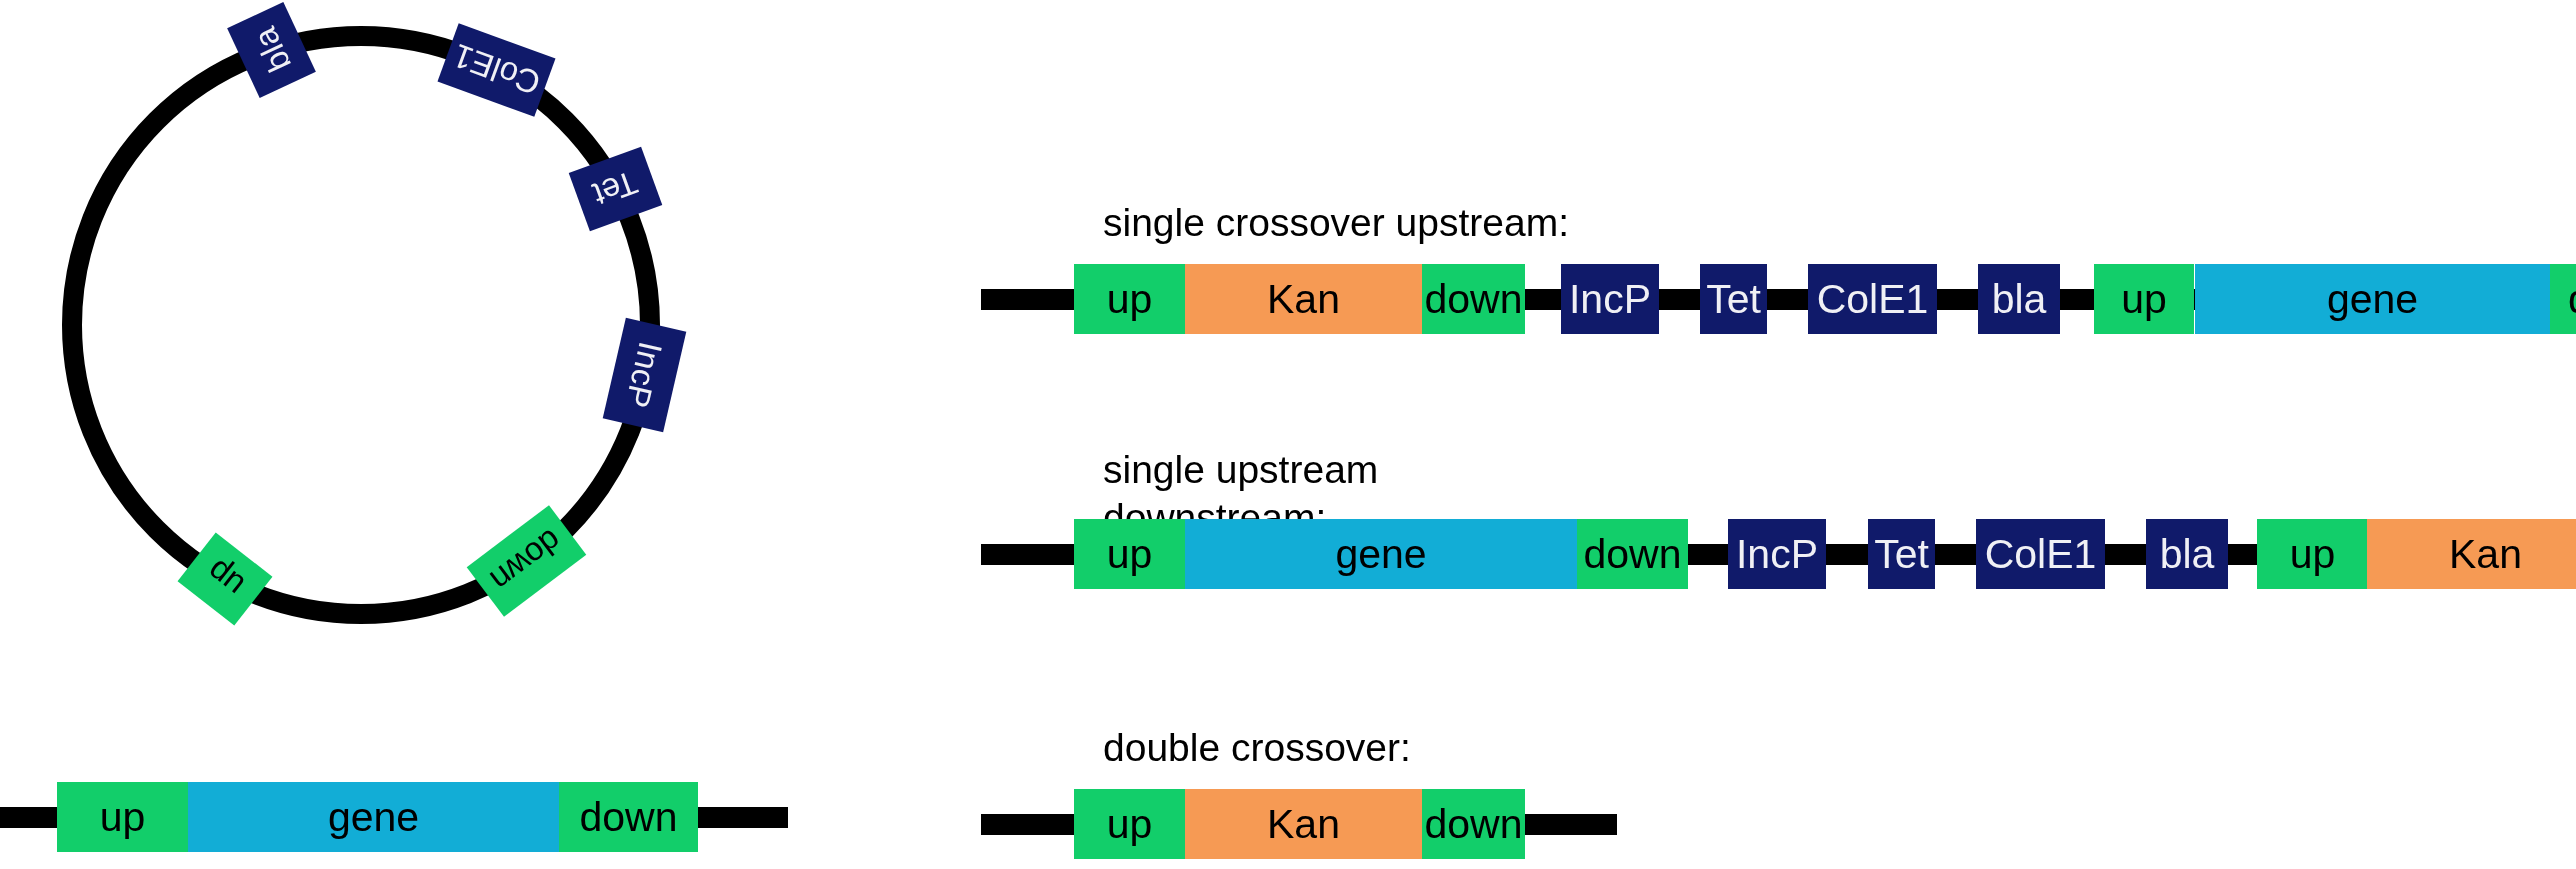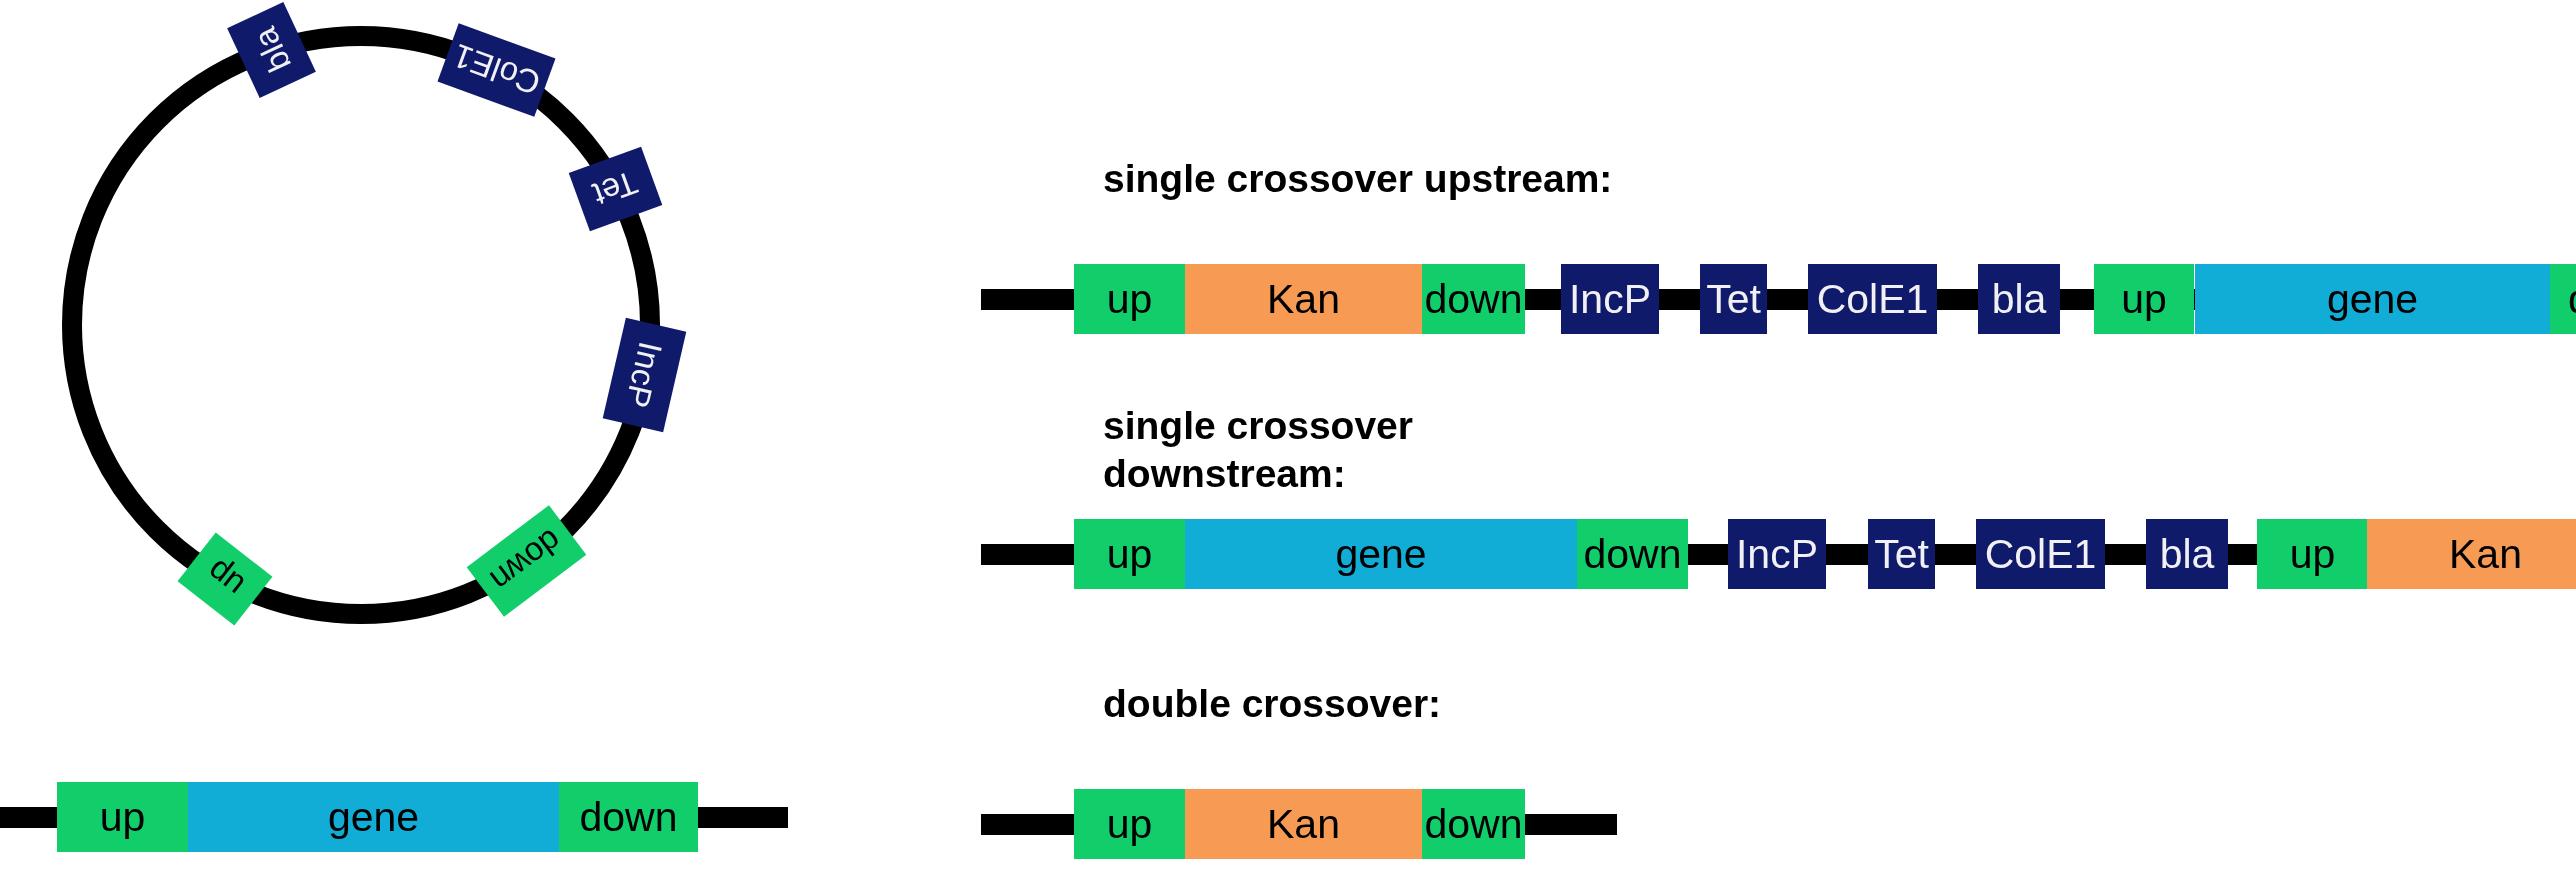--- a/index.html
+++ b/index.html
@@ -16,21 +16,21 @@
           box-sizing:border-box;white-space:nowrap;line-height:1;font-weight:400;}
 
   
   .construct{position:absolute;}
   .backbone{position:absolute;background:#000;}
   .seg{position:absolute;display:flex;align-items:center;justify-content:center;
        box-sizing:border-box;white-space:nowrap;overflow:hidden;line-height:1;}
   .seg span{display:block;}
 
   .row-title{position:absolute;color:#000;white-space:pre-line;line-height:1.22;
-             font-weight:700;}
+             font-weight:400;margin-top:44px;}
 
   .clip{position:absolute;overflow:hidden;}
 </style>
 </head>
 <body>
 
 <div class="stage">
 
   <div id="plasmid-panel">
     <div id="plasmid-circle" style="left: 62px; top: 26px; width: 598px; height: 598px; border-width: 20.6px;"></div>
@@ -102,21 +102,21 @@
           </div>
           <div class="seg" style="left: 2195px; top: 68px; width: 355px; height: 70px; background: rgb(18, 173, 214); color: rgb(0, 0, 0); font-size: 41px;">
             <span>gene</span>
           </div>
           <div class="seg" style="left: 2550px; top: 68px; width: 134px; height: 70px; background: rgb(18, 206, 106); color: rgb(0, 0, 0); font-size: 41px;">
             <span>down</span>
           </div>
         </div>
       </div>
       <div class="construct" style="left: 0px; top: 0px; width: 2844px; height: 870px;">
-        <div class="row-title" style="left: 1103px; top: 402px; font-size: 39px;">single crossover
+        <div class="row-title" style="left: 1103px; top: 402px; font-size: 39px;">single upstream
 downstream:</div>
         <div class="clip" style="left: 0px; top: 451px; width: 2844px; height: 206px;">
           <div class="backbone" style="left: 981px; top: 93px; width: 1862px; height: 20.6px; background: rgb(0, 0, 0);"></div>
           <div class="seg" style="left: 1074px; top: 68px; width: 111px; height: 70px; background: rgb(18, 206, 106); color: rgb(0, 0, 0); font-size: 41px;">
             <span>up</span>
           </div>
           <div class="seg" style="left: 1185px; top: 68px; width: 392px; height: 70px; background: rgb(18, 173, 214); color: rgb(0, 0, 0); font-size: 41px;">
             <span>gene</span>
           </div>
           <div class="seg" style="left: 1577px; top: 68px; width: 111px; height: 70px; background: rgb(18, 206, 106); color: rgb(0, 0, 0); font-size: 41px;">

